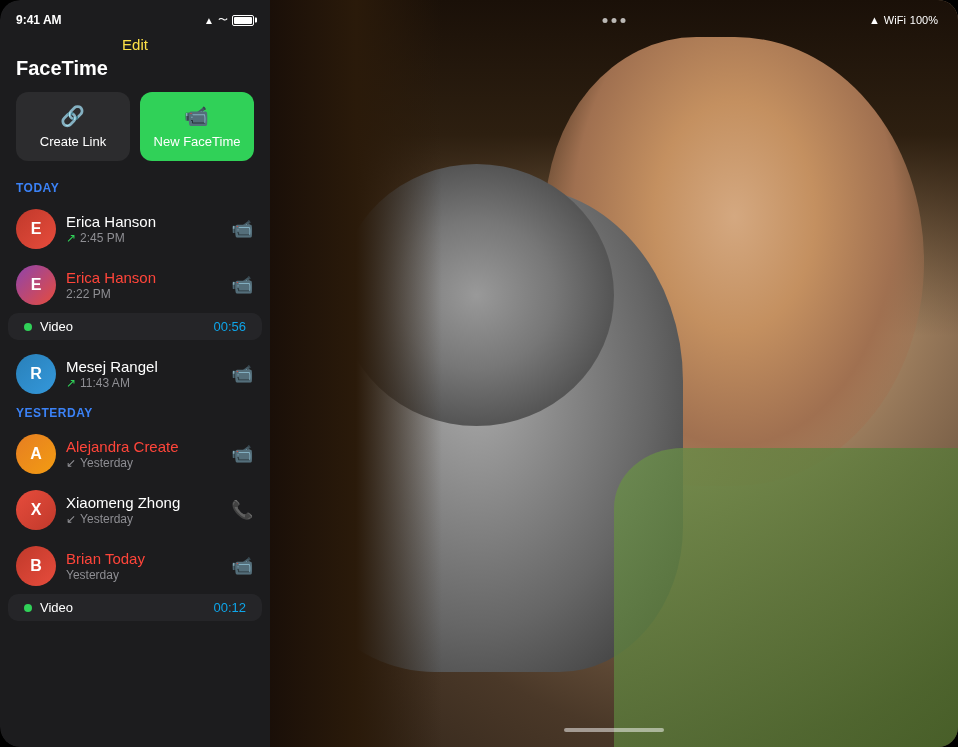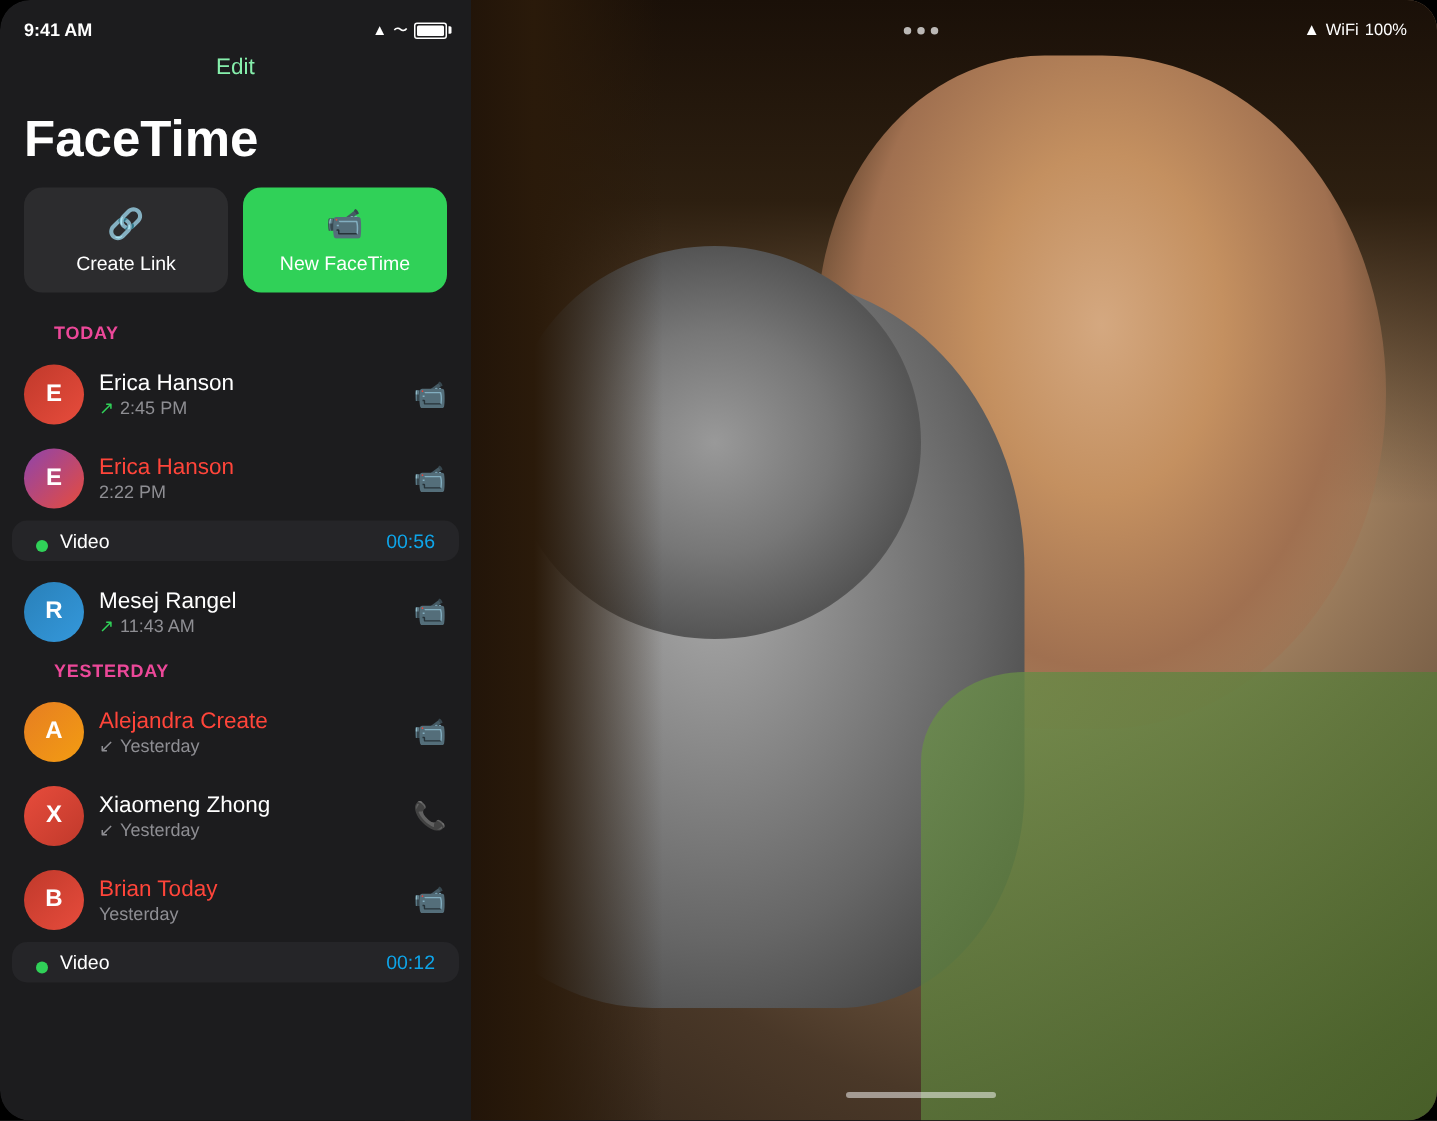--- a/index.html
+++ b/index.html
@@ -98,21 +98,21 @@
       position: absolute;
       top: 38px;
       left: 310px;
       width: 1px;
       height: 80px;
       background: #555;
     }
 
     
     .sidebar {
-      width: 314px;
+      width: 270px;
       height: 100%;
       background: #1c1c1e;
       display: flex;
       flex-direction: column;
       position: relative;
       z-index: 10;
       border-radius: 20px 0 0 20px;
     }
 
     
@@ -133,34 +133,33 @@
     .status-icons {
       display: flex;
       align-items: center;
       gap: 4px;
       color: white;
     }
 
     
     .edit-btn {
       padding: 0 16px;
-      color: #86efac;
+      color: #fde047;
       font-size: 15px;
       cursor: pointer;
       background: none;
       border: none;
     }
 
     
     .app-title {
       padding: 4px 16px 12px;
       color: white;
-      font-size: 34px;
+      font-size: 20px;
       font-weight: 700;
-      margin-top: 17px;
     }
 
     
     .action-buttons {
       display: flex;
       gap: 10px;
       padding: 0 16px 16px;
     }
 
     .btn-create-link {
@@ -196,26 +195,25 @@
     }
 
     .btn-label {
       font-size: 13px;
       font-weight: 500;
     }
 
     
     .section-header {
       padding: 4px 16px 6px;
-      color: #ec4899;
+      color: #3b82f6;
       font-size: 12px;
       font-weight: 600;
       letter-spacing: 0.5px;
       text-transform: uppercase;
-      margin-left: 20px;
     }
 
     
     .call-list {
       flex: 1;
       overflow-y: auto;
     }
 
     .call-list::-webkit-scrollbar { display: none; }
 
@@ -280,21 +278,21 @@
       font-size: 18px;
     }
 
     .call-action.green {
       color: #30d158;
     }
 
     
     .video-timer-row {
       display: flex;
-      align-items: flex-end;
+      align-items: center;
       padding: 6px 16px;
       gap: 8px;
       background: rgba(44, 44, 46, 0.6);
       margin: 0 8px 6px;
       border-radius: 10px;
     }
 
     .video-dot {
       width: 8px;
       height: 8px;

